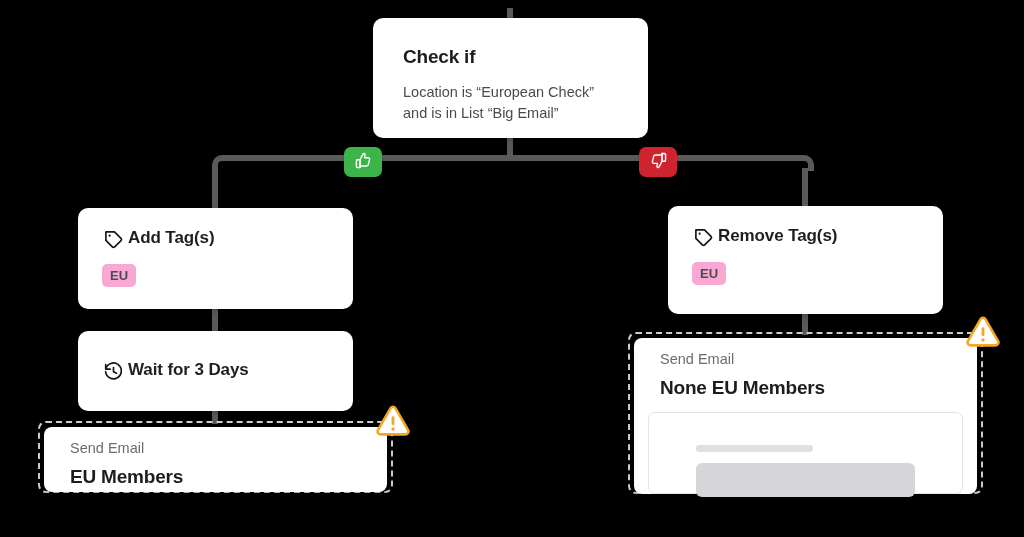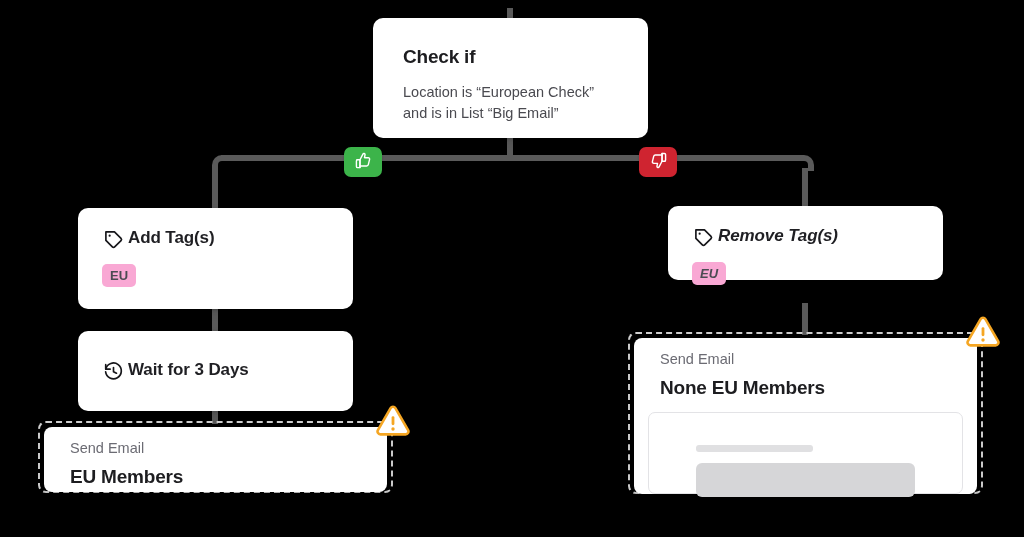--- a/index.html
+++ b/index.html
@@ -112,23 +112,22 @@
     left: 78px;
     top: 208px;
     width: 275px;
     height: 101px;
     padding: 20px 24px;
   }
   #node-remove-tag {
     left: 668px;
     top: 206px;
     width: 275px;
-    height: 74px;
+    height: 108px;
     padding: 20px 24px;
-    font-style: italic;
   }
   .chip {
     display: inline-block;
     margin-top: 14px;
     padding: 4px 8px;
     background: #f9a8d4;
     border-radius: 5px;
     font-size: 13px;
     font-weight: bold;
     color: #4b4b52;

